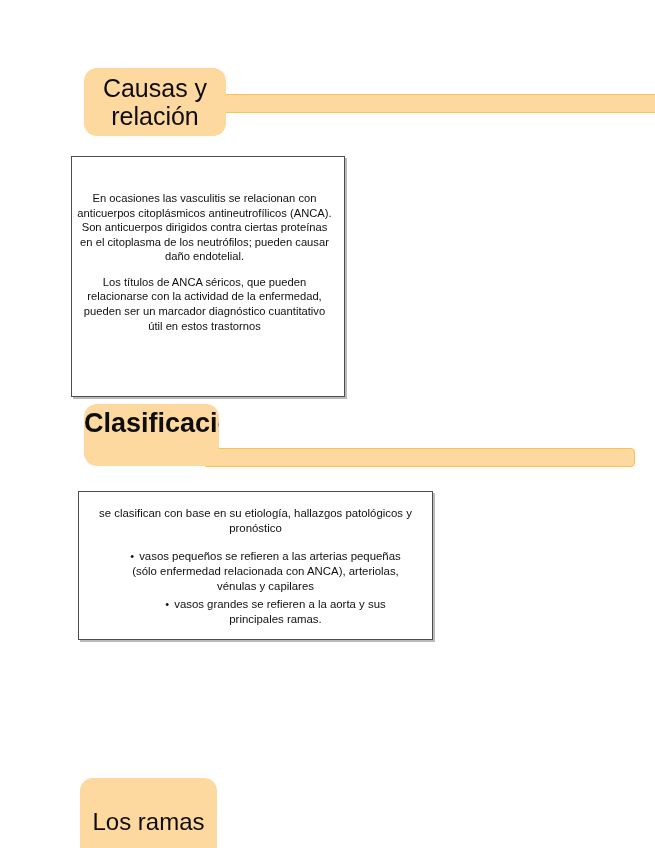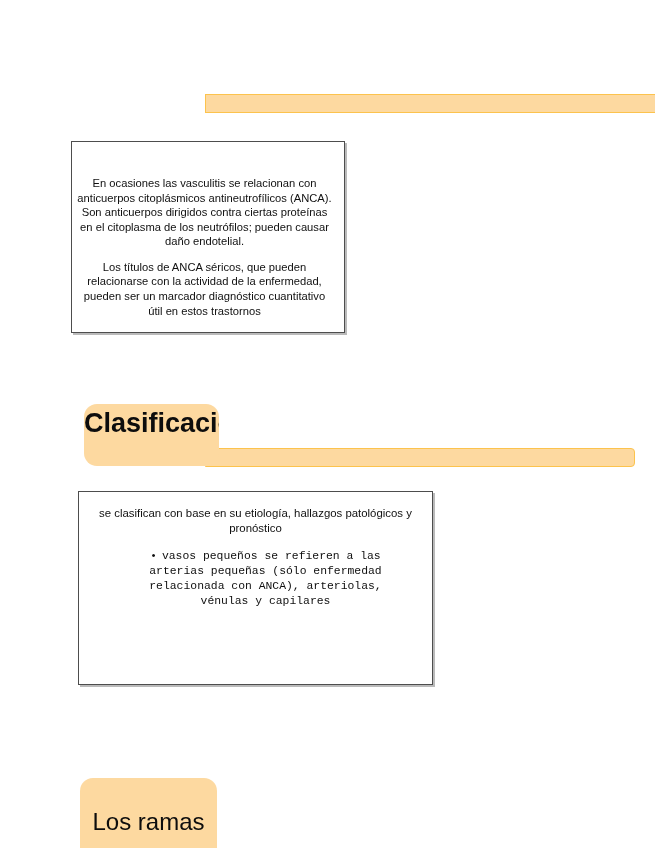--- a/index.html
+++ b/index.html
@@ -103,30 +103,30 @@
   .textbox {
     position: absolute;
     background: #ffffff;
     border: 1px solid #4d4d4d;
     box-sizing: border-box;
     box-shadow: 2px 2px 0 0 rgba(130,130,130,0.55);
     color: #0f0f0f;
   }
   .textbox-causas {
     left: 71px;
-    top: 141px;
+    top: 156px;
     width: 274px;
-    height: 192px;
+    height: 241px;
     padding: 34px 12px 10px 5px;
   }
   .textbox-clasificacion {
     left: 78px;
     top: 491px;
     width: 355px;
-    height: 194px;
+    height: 149px;
     padding: 14px 14px 10px 14px;
   }
 
   .para {
     margin: 0 0 11px 0;
     font-size: 11.2px;
     line-height: 1.30;
     text-align: center;
   }
   .para:last-child {
@@ -137,21 +137,20 @@
     margin: 0 0 13px 0;
     font-size: 11.4px;
     line-height: 1.30;
     text-align: center;
   }
 
   ul.bullets {
     list-style: none;
     margin: 0;
     padding: 0;
-    font-family: Liberation Mono, monospace;
   }
   ul.bullets > li {
     font-size: 11.4px;
     line-height: 1.32;
     text-align: center;
     margin: 0 0 3px 0;
     position: relative;
   }
   ul.bullets > li .dot {
     font-size: 11px;
@@ -161,37 +160,42 @@
   li.indent-2 { padding: 0 26px 0 10px; }
   li.indent-3 { padding: 0 16px 0 56px; }
 </style>
 </head>
 <body>
 
 <div id="canvas">
 
   <div class="connector bar-1"></div>
 
+  <div class="bubble bubble-causas">
+    <span class="bubble-label">Causas y relación</span>
+    <span class="tail"></span>
+  </div>
 
   <div class="textbox textbox-causas">
     <p class="para">En ocasiones las vasculitis se relacionan con anticuerpos citoplásmicos antineutrofílicos (ANCA). Son anticuerpos dirigidos contra ciertas proteínas en el citoplasma de los neutrófilos; pueden causar daño endotelial.</p>
     <p class="para">Los títulos de ANCA séricos, que pueden relacionarse con la actividad de la enfermedad, pueden ser un marcador diagnóstico cuantitativo útil en estos trastornos</p>
   </div>
 
   <div class="connector bar-2"></div>
 
   <div class="bubble bubble-clasificacion">
     <span class="bubble-label">Clasificación</span>
     <span class="tail"></span>
   </div>
 
   <div class="textbox textbox-clasificacion">
     <p class="lead">se clasifican con base en su etiología, hallazgos patológicos y pronóstico</p>
     <ul class="bullets">
       <li class="indent-1"><span class="dot">•</span><span>vasos pequeños se refieren a las arterias pequeñas (sólo enfermedad relacionada con ANCA), arteriolas, vénulas y capilares</span></li>
+      <li class="indent-3"><span class="dot">•</span><span>vasos grandes se refieren a la aorta y sus principales ramas.</span></li>
     </ul>
   </div>
 
   <div class="bubble bubble-vasos">
     <span class="bubble-label">Los ramas</span>
 
   </div>
 
 </div>
 

